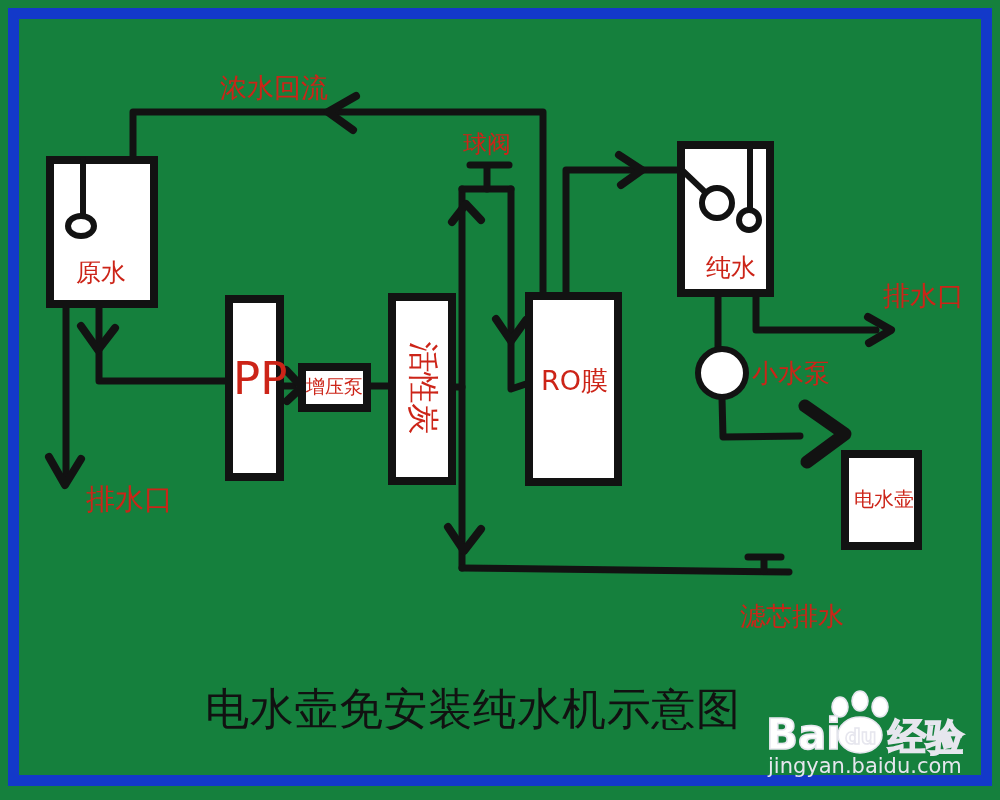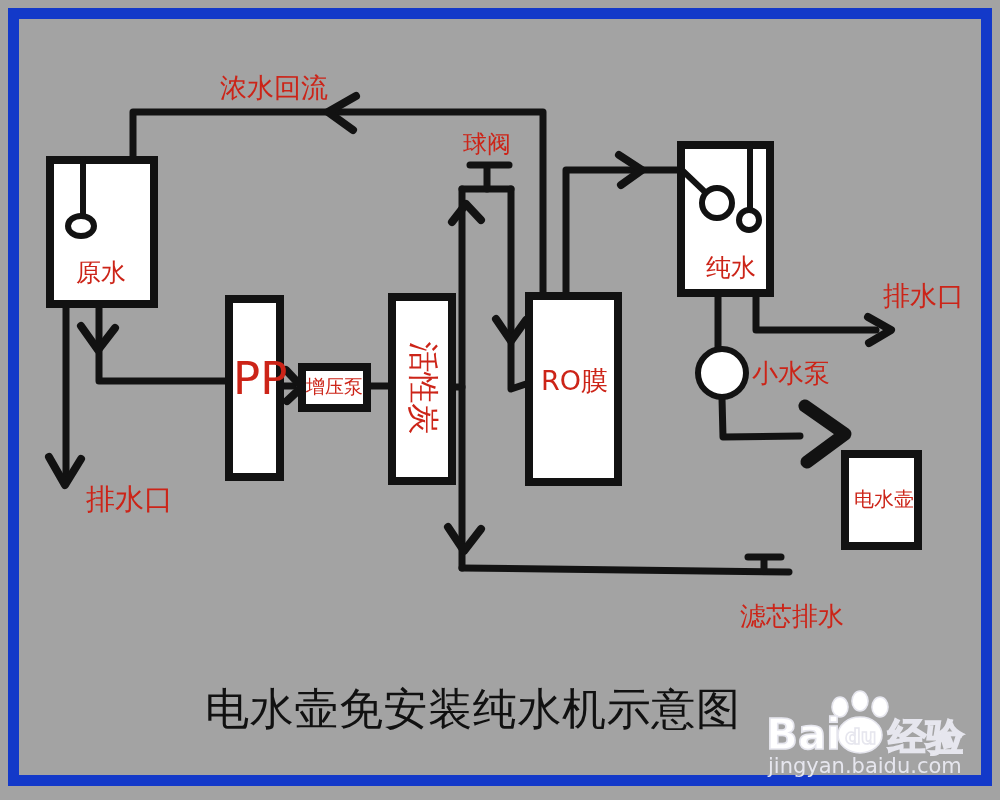--- a/index.html
+++ b/index.html
@@ -1,16 +1,16 @@
 <!DOCTYPE html>
 <html style="--border: #1339c9; --line: #121212; --label: #cc2418; --title: #111111; --watermark: #e6e6ee;"><head>
 <meta charset="utf-8">
 <style>
   html,body{margin:0;padding:0;background:#fff;}
-  .stage{position:relative;width:1000px;height:800px;background:#a3a3a3;overflow:hidden;
+  .stage{position:relative;width:1000px;height:800px;background:#15803d;overflow:hidden;
          font-family:"DejaVu Sans","Liberation Sans",sans-serif;}
   svg{position:absolute;left:0;top:0;}
   .frame{fill:none;stroke:var(--border);stroke-width:11;}
   .pipe{fill:none;stroke:var(--line);stroke-width:7;stroke-linecap:round;stroke-linejoin:round;}
   .pipe-thin{fill:none;stroke:var(--line);stroke-width:6;stroke-linecap:round;}
   .box{fill:#ffffff;stroke:var(--line);stroke-width:8;stroke-linejoin:miter;}
   .ring{fill:#ffffff;stroke:var(--line);stroke-width:6;}
   .arrow{fill:none;stroke:var(--line);stroke-width:8;stroke-linecap:round;stroke-linejoin:round;}
   .arrow-big{fill:none;stroke:var(--line);stroke-width:13;stroke-linecap:round;stroke-linejoin:round;}
   .lbl{fill:var(--label);font-family:"DejaVu Sans","Liberation Sans",sans-serif;}

